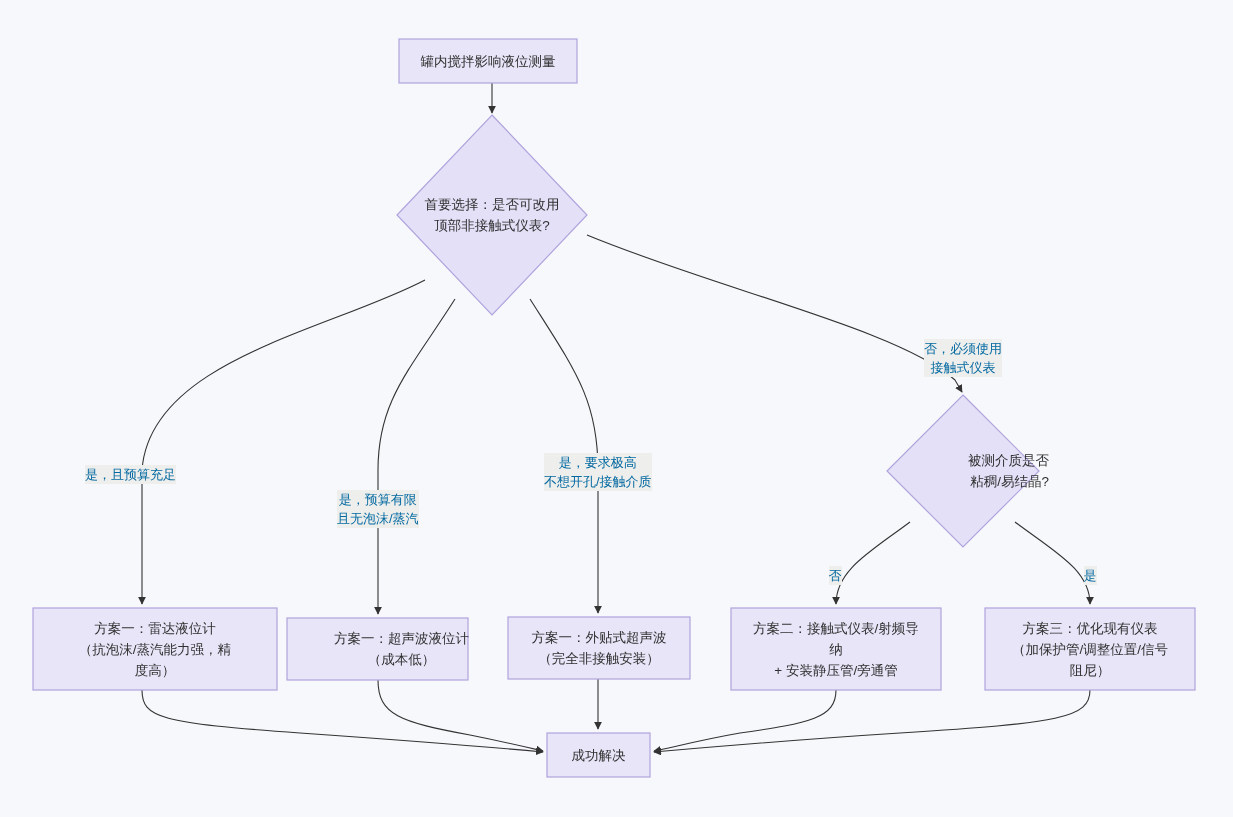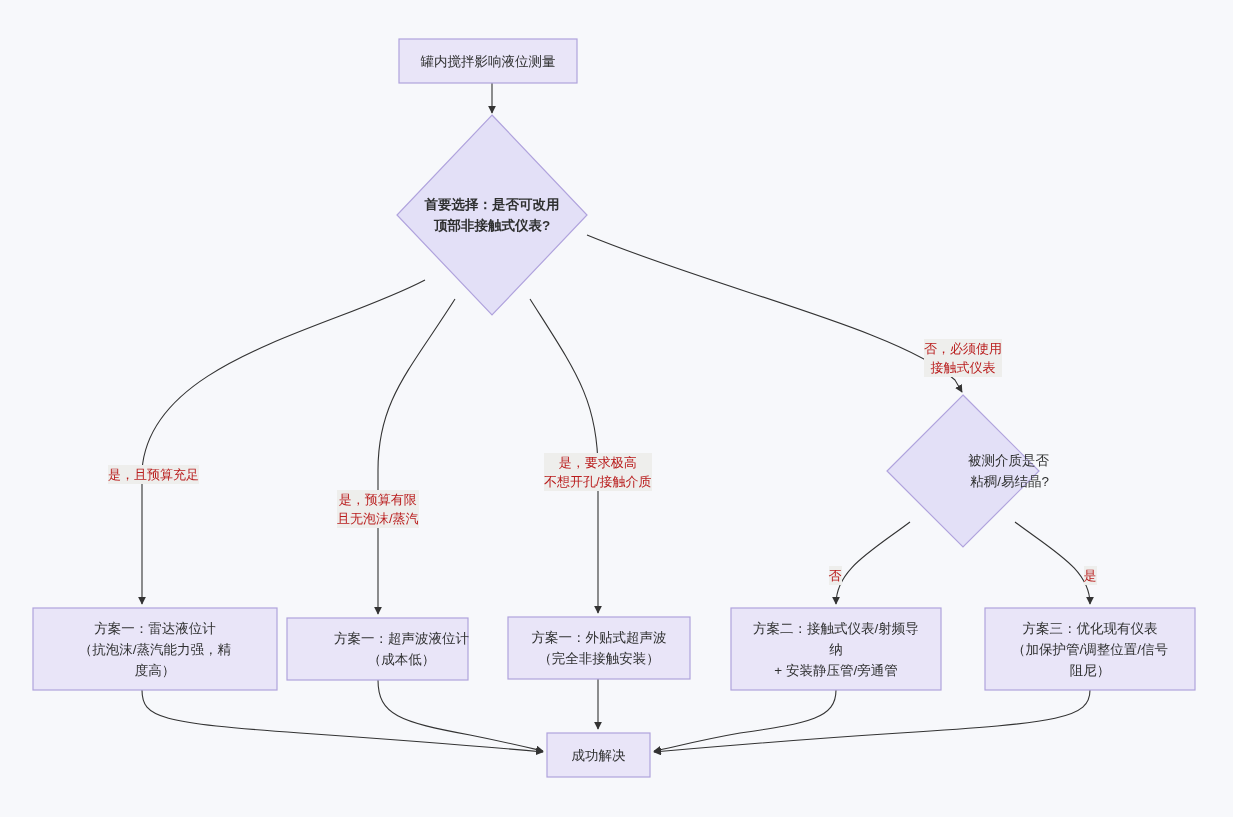--- a/index.html
+++ b/index.html
@@ -47,21 +47,21 @@
     color: #2f3030;
     font-size: 13.5px;
     line-height: 21px;
     text-align: center;
     white-space: pre-line;
     pointer-events: none;
     font-family: "Liberation Sans", "DejaVu Sans", sans-serif;
   }
   .edge-label {
     position: absolute;
-    color: #b91c1c;
+    color: #0369a1;
     font-size: 13px;
     line-height: 19px;
     text-align: center;
     white-space: pre-line;
     background: #eeeeec;
     font-family: "Liberation Sans", "DejaVu Sans", sans-serif;
   }
 </style>
 </head>
 <body>
@@ -94,39 +94,39 @@
         <rect x="287" y="618" width="181" height="62" class="node-shape-rect"></rect>
         <rect x="508" y="617" width="182" height="62" class="node-shape-rect"></rect>
         <polygon points="963,395 1039,471 963,547 887,471" class="node-shape-diamond"></polygon>
         <rect x="731" y="608" width="210" height="82" class="node-shape-rect"></rect>
         <rect x="985" y="608" width="210" height="82" class="node-shape-rect"></rect>
         <rect x="547" y="733" width="103" height="44" class="node-shape-rect"></rect>
       </g>
   </svg>
   <div id="labels-layer">
       <div class="node-label" style="left: 391px; width: 194px; top: 50.5px;">罐内搅拌影响液位测量</div>
-      <div class="node-label" style="left: 387px; width: 210px; top: 194px; font-weight: bold;">首要选择：是否可改用
+      <div class="node-label" style="left: 387px; width: 210px; top: 194px;">首要选择：是否可改用
 顶部非接触式仪表?</div>
       <div class="node-label" style="left: 25px; width: 260px; top: 617.5px;">方案一：雷达液位计
 （抗泡沫/蒸汽能力强，精
 度高）</div>
       <div class="node-label" style="left: 279px; width: 197px; top: 628px; margin-left: 24px;">方案一：超声波液位计
 （成本低）</div>
       <div class="node-label" style="left: 500px; width: 198px; top: 627px;">方案一：外贴式超声波
 （完全非接触安装）</div>
       <div class="node-label" style="left: 877px; width: 172px; top: 450px; text-align: right;">被测介质是否
 粘稠/易结晶?</div>
       <div class="node-label" style="left: 723px; width: 226px; top: 617.5px;">方案二：接触式仪表/射频导
 纳
 + 安装静压管/旁通管</div>
       <div class="node-label" style="left: 977px; width: 226px; top: 617.5px;">方案三：优化现有仪表
 （加保护管/调整位置/信号
 阻尼）</div>
       <div class="node-label" style="left: 539px; width: 119px; top: 744.5px;">成功解决</div>
-      <div class="edge-label" style="left: 108px; top: 464.5px;">是，且预算充足</div>
+      <div class="edge-label" style="left: 85px; top: 464.5px;">是，且预算充足</div>
       <div class="edge-label" style="left: 337px; top: 453px; margin-top: 37px;">是，预算有限
 且无泡沫/蒸汽</div>
       <div class="edge-label" style="left: 544px; top: 453px;">是，要求极高
 不想开孔/接触介质</div>
       <div class="edge-label" style="left: 924px; top: 339px;">否，必须使用
 接触式仪表</div>
       <div class="edge-label" style="left: 828.5px; top: 565.5px;">否</div>
       <div class="edge-label" style="left: 1083.5px; top: 565.5px;">是</div>
     </div>
 </div>

